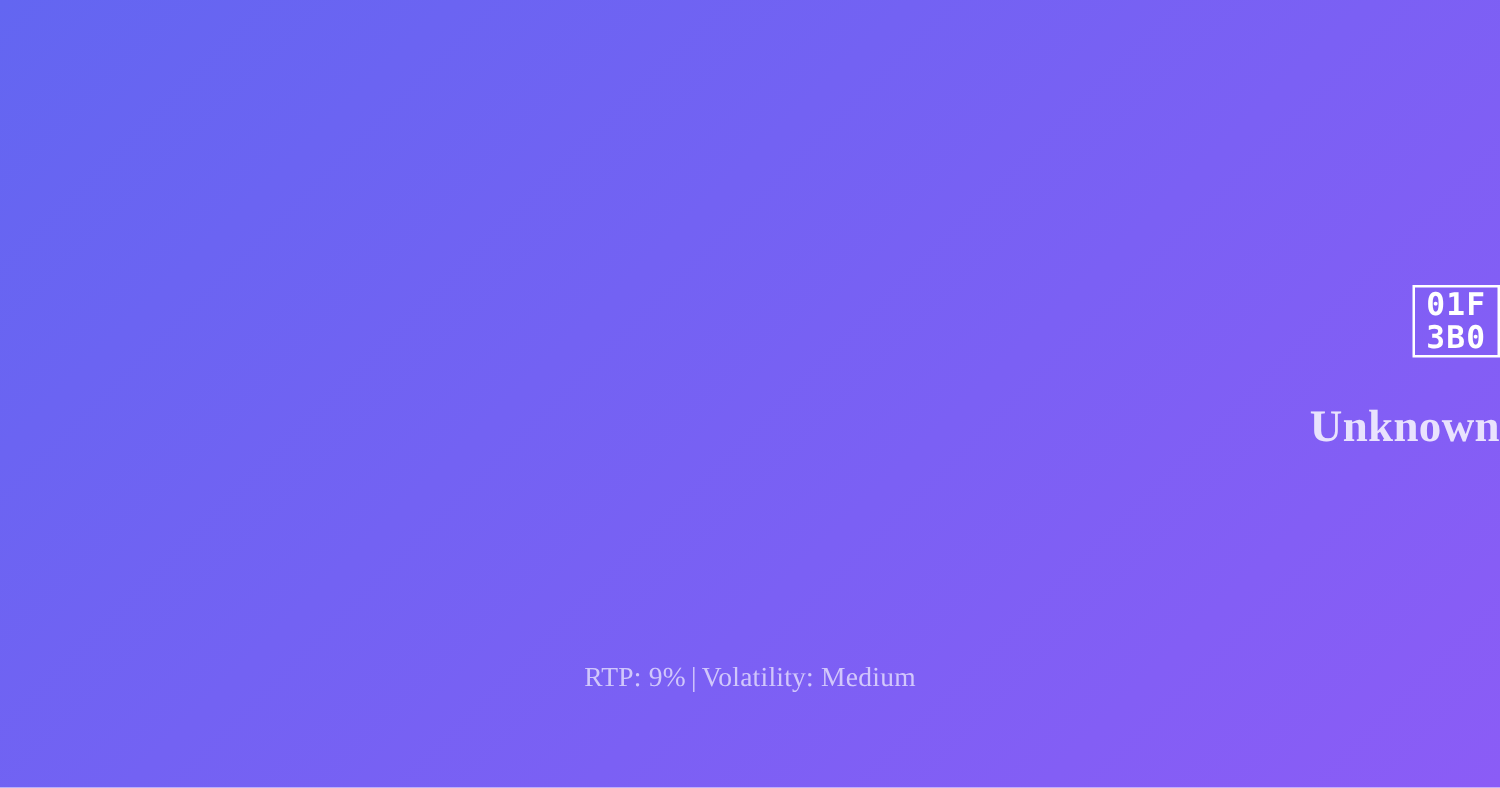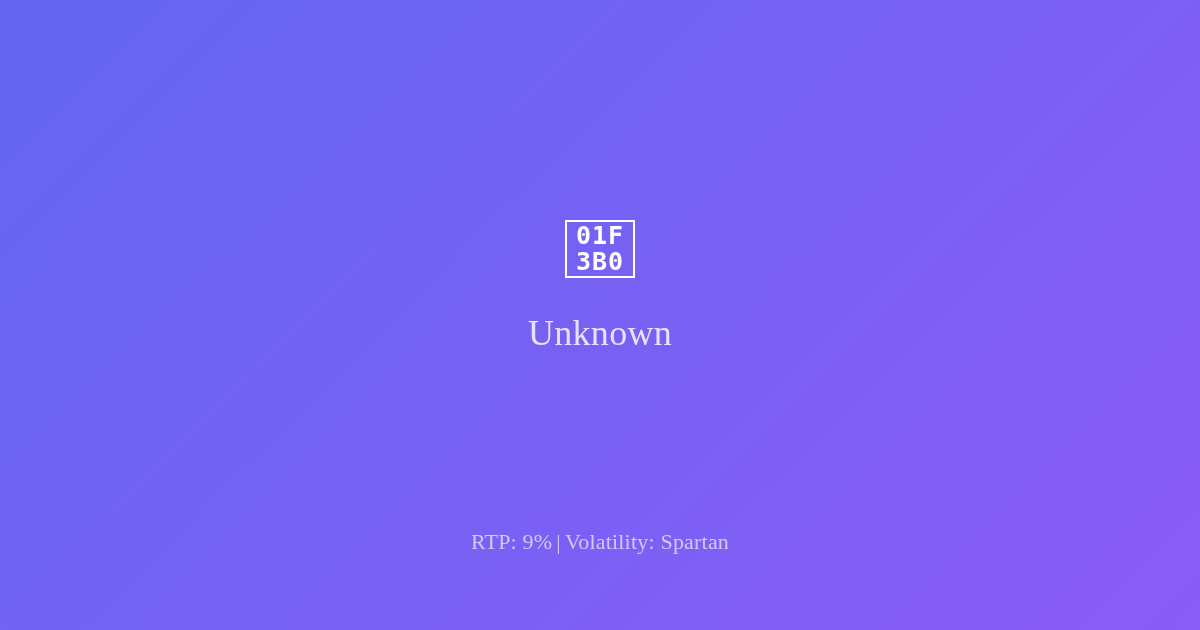--- a/index.html
+++ b/index.html
@@ -30,21 +30,21 @@
 
   
   .hero {
     position: absolute;
     left: 0;
     right: 0;
     top: 0;
     height: 630px;
     display: flex;
     flex-direction: column;
-    align-items: center;
+    align-items: flex-end;
     justify-content: center;
     padding-bottom: 38px;
     box-sizing: border-box;
   }
 
   .title-row {
     display: flex;
     align-items: center;
     justify-content: center;
     gap: 28px;
@@ -78,24 +78,24 @@
     margin: 0;
     font-size: 78px;
     font-weight: 700;
     color: #ffffff;
     letter-spacing: 0.5px;
     line-height: 1.05;
     white-space: nowrap;
   }
 
   .provider {
-    margin: 16px;
+    margin: 0;
     margin-top: 34px;
     font-size: 36px;
-    font-weight: 400;
+    font-weight: 700;
     color: rgba(255, 255, 255, 0.82);
     letter-spacing: 0.3px;
     line-height: 1.2;
   }
 
   
   .stats {
     position: absolute;
     left: 0;
     right: 0;
@@ -128,16 +128,16 @@
       </span>
 
 
     </div>
 
     <p class="provider">Unknown</p>
 
   </div>
 
   <div class="stats">
-    <span>RTP: 9%</span><span class="sep">|</span><span>Volatility: Spartan</span>
+    <span>RTP: 9%</span><span class="sep">|</span><span>Volatility: Medium</span>
   </div>
 
 </div>
 
 </body></html>

